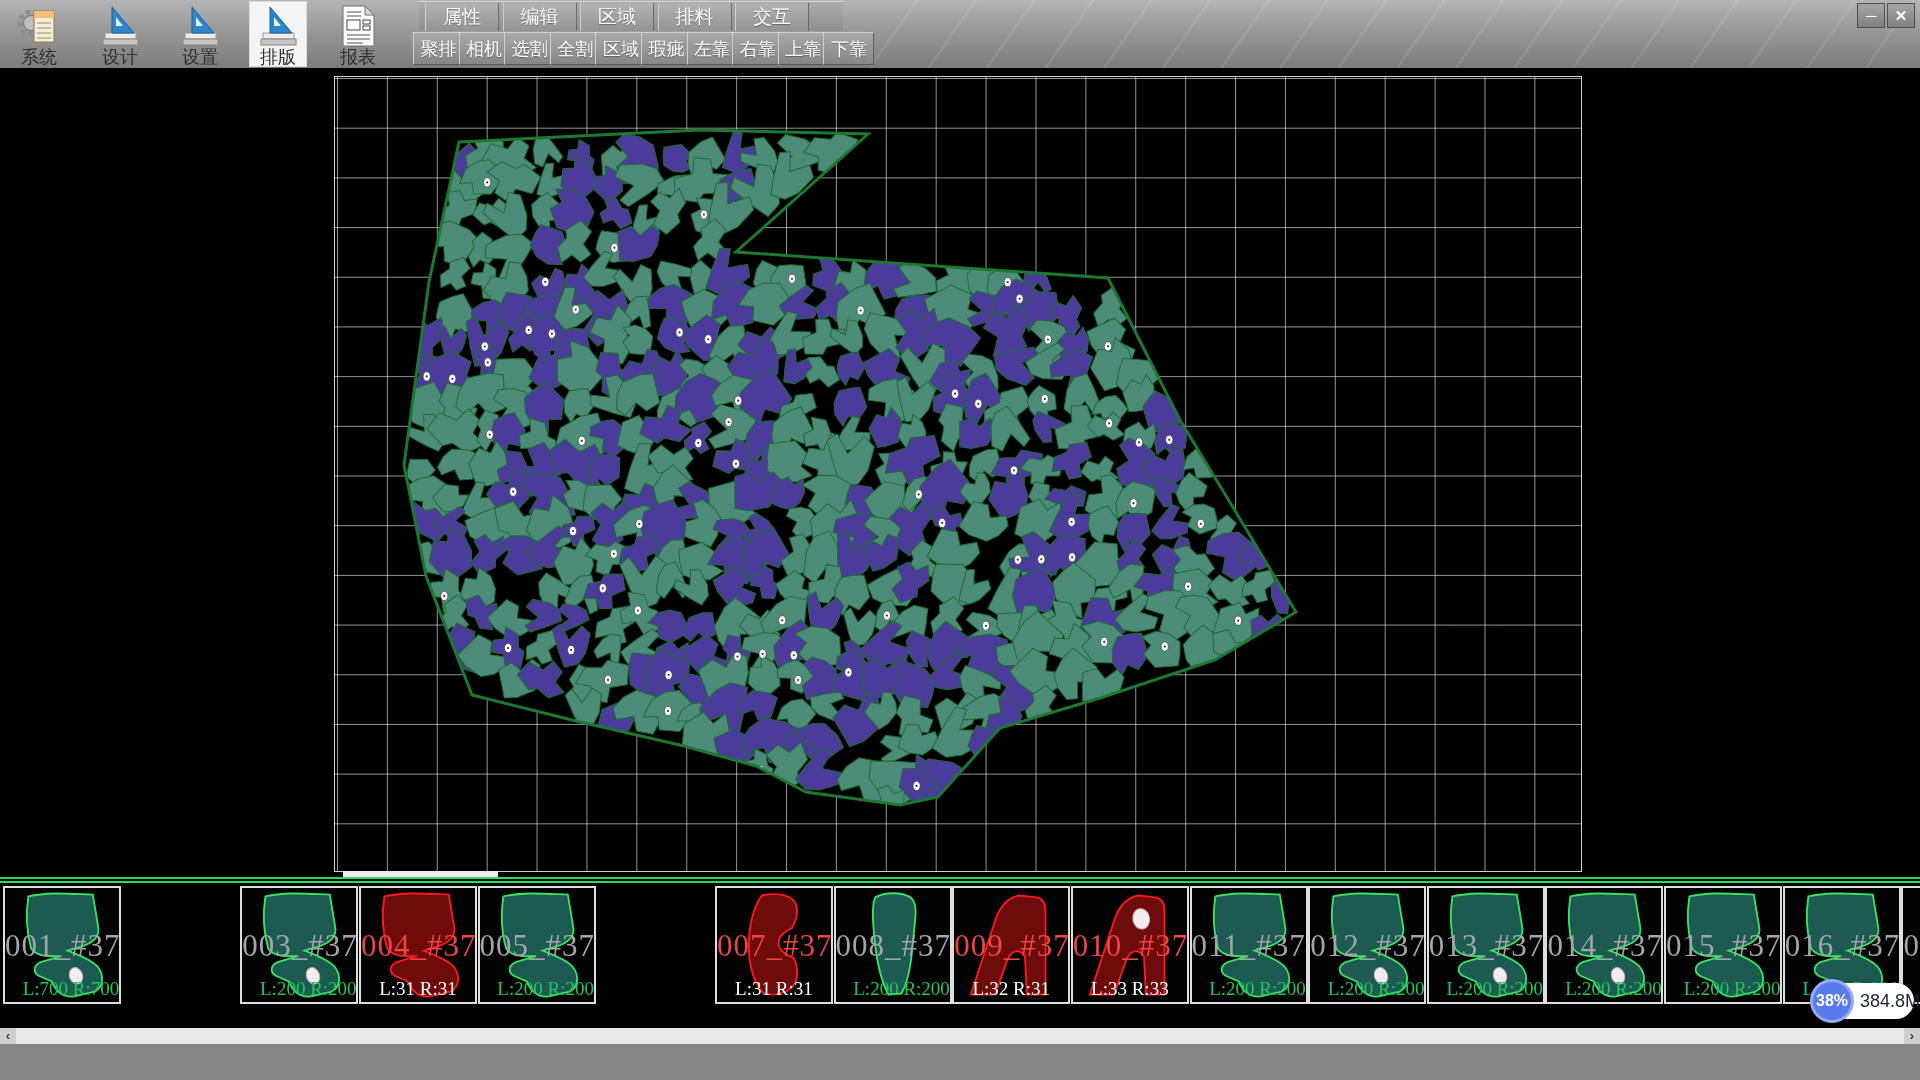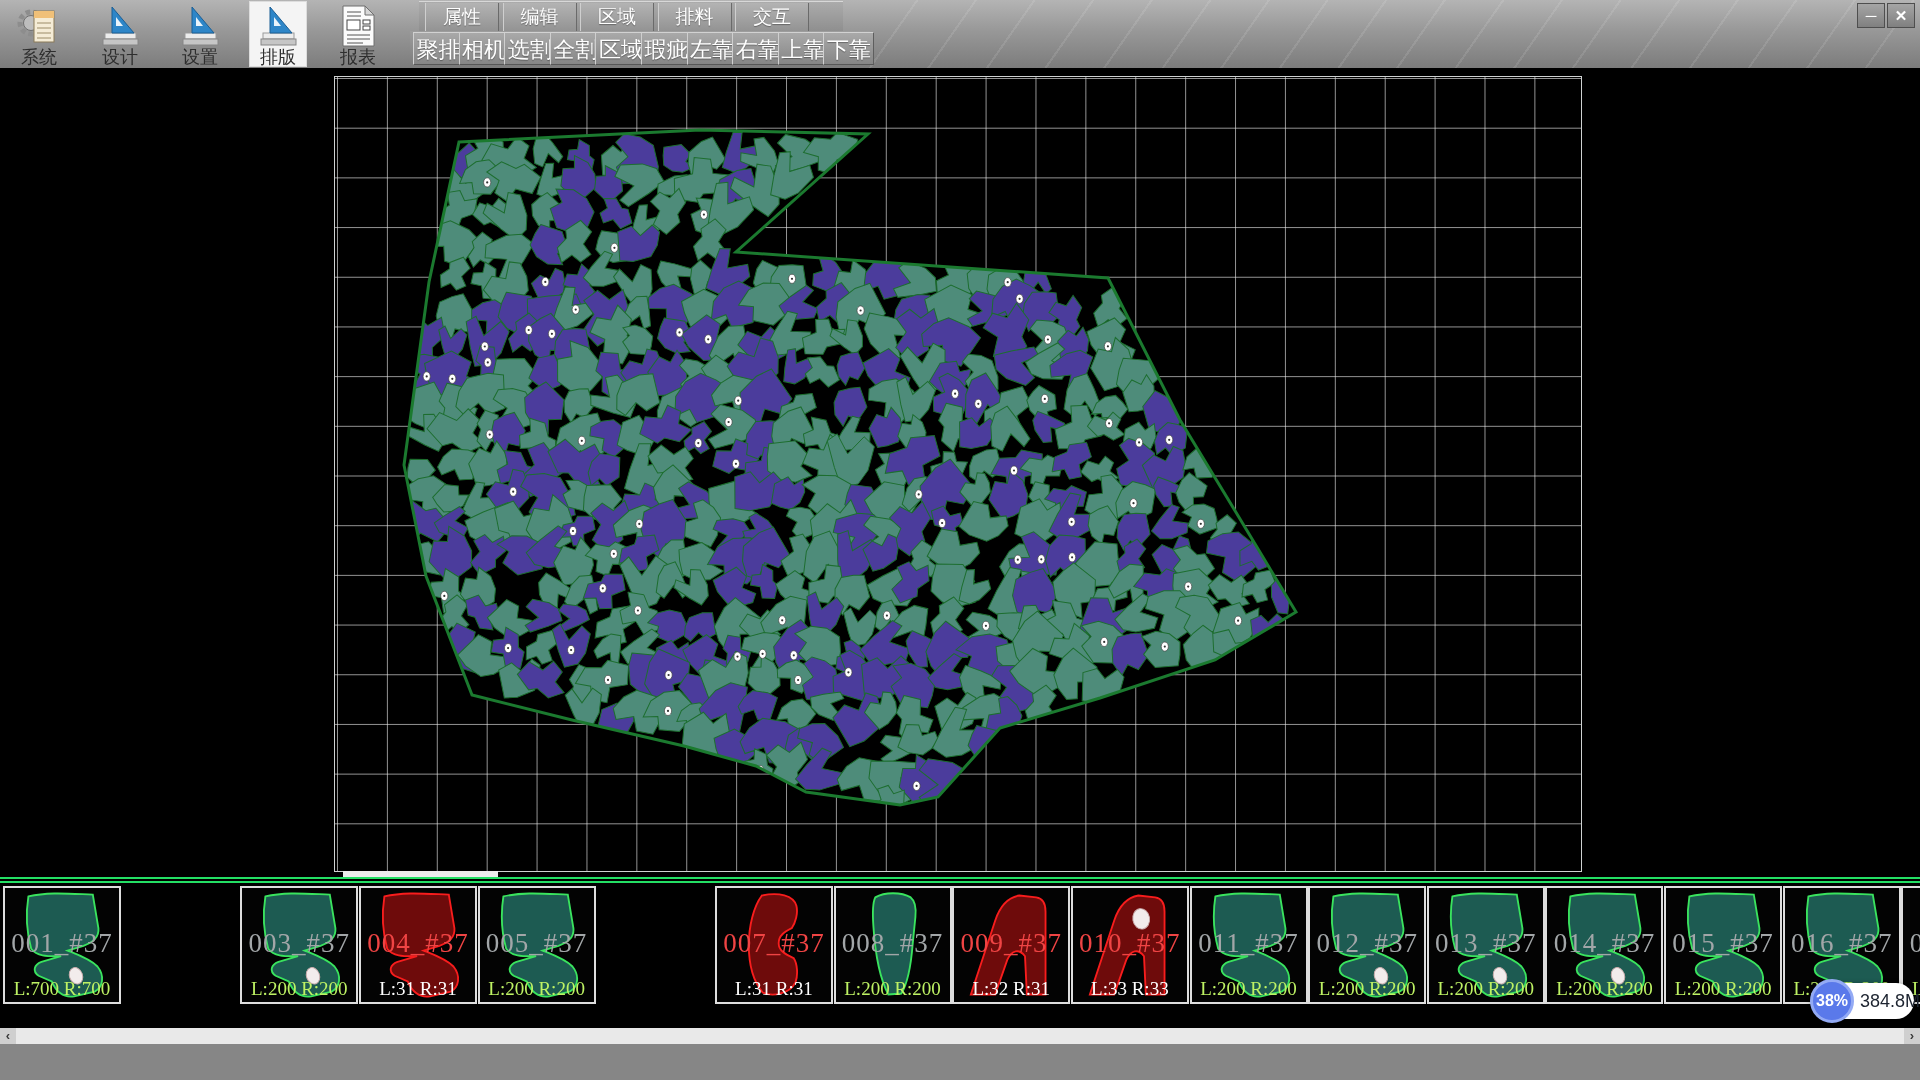--- a/index.html
+++ b/index.html
@@ -16,21 +16,21 @@
   .app-label{font-size:18px;color:#2e2e2e;line-height:18px;}
   #menu-panel{position:absolute;left:419px;top:1px;width:424px;height:30px;
            background:linear-gradient(180deg,#ababab,#8e8e8e);
            border-top:1px solid #d8d8d8;border-bottom:1px solid #636363;}
   .menu-item{position:absolute;top:0;height:28px;width:72px;line-height:28px;text-align:center;
            color:#fff;font-size:19px;background:linear-gradient(180deg,#b3b3b3,#939393);
            border-left:1px solid #cfcfcf;border-right:1px solid #6a6a6a;text-shadow:0 1px 1px rgba(0,0,0,.35);}
   #tool-panel{position:absolute;left:410px;top:31px;width:460px;height:36px;
            background:linear-gradient(180deg,#9d9d9d,#7b7b7b);}
   .tool-btn{position:absolute;top:1px;height:33px;width:51px;line-height:33px;text-align:center;
-           color:#fff;font-size:22px;background:linear-gradient(180deg,#a9a9a9,#868686);
+           color:#fff;font-size:18px;background:linear-gradient(180deg,#a9a9a9,#868686);
            border-top:1px solid #d2d2d2;border-left:1px solid #cfcfcf;
            border-right:1px solid #5e5e5e;border-bottom:1px solid #575757;
            text-shadow:0 1px 1px rgba(0,0,0,.35);box-sizing:border-box;}
   .win-btn{position:absolute;top:3px;width:28px;height:25px;line-height:24px;text-align:center;
            color:#fff;font-weight:bold;font-size:15px;background:linear-gradient(180deg,#a5a5a5,#808080);
            border:1px solid #4e4e4e;box-sizing:border-box;}
   
   #work-area{position:absolute;left:0;top:68px;width:1920px;height:960px;background:#000;}
   #grid-canvas{position:absolute;left:334px;top:8px;width:1248px;height:796px;
            border:1px solid #cfd2d2;box-sizing:border-box;
@@ -40,25 +40,25 @@
   #pieces-svg{position:absolute;left:0;top:0;}
   #hscroll-thumb{position:absolute;left:343px;top:803px;width:155px;height:7px;background:#ececec;}
   
   #strip-sep{position:absolute;left:0;top:877px;width:1920px;height:8px;background:#000;}
   #strip-sep .g{position:absolute;left:0;width:1920px;height:2px;background:#23df64;}
   #parts-strip{position:absolute;left:0;top:886px;width:1920px;height:118px;background:#000;overflow:hidden;}
   .part-cell{position:absolute;top:0;width:114px;height:114px;background:#030303;
            border:2px solid #dedede;box-sizing:content-box;}
   .part-cell svg{position:absolute;left:1px;top:1px;}
   .part-name{position:absolute;left:0;top:40px;width:100%;text-align:center;
-           font-family:"Liberation Serif",serif;font-size:27px;letter-spacing:1px;white-space:nowrap;}
+           font-family:"Liberation Serif",serif;font-size:31px;letter-spacing:1px;white-space:nowrap;}
   .part-lr{position:absolute;left:0;bottom:2px;width:100%;text-align:center;
            font-family:"Liberation Serif",serif;font-size:19px;white-space:nowrap;}
   .t-gray{color:#a2a6a8;} .t-green{color:#ef4444;}
-  .lr-gray{color:#bef264;} .lr-green{color:#ffffff;}
+  .lr-gray{color:#22c55e;margin-left:9px;} .lr-green{color:#ffffff;}
   
   #hscrollbar{position:absolute;left:0;top:1028px;width:1920px;height:16px;background:#e9e9e9;}
   .sb-arrow{position:absolute;top:0;width:16px;height:16px;line-height:15px;text-align:center;
            color:#3a3a3a;font-size:13px;font-weight:bold;background:#cfcfcf;}
   #status-bar{position:absolute;left:0;top:1044px;width:1920px;height:36px;background:#868686;}
   
   #mem-overlay{position:absolute;left:1812px;top:983px;width:102px;height:36px;background:#fff;
            border-radius:18px;box-shadow:0 2px 6px rgba(0,0,0,.45);}
   #mem-badge{position:absolute;left:-2px;top:-4px;width:44px;height:44px;border-radius:50%;
            background:#5a79ea;border:3px solid #93aaf4;box-sizing:border-box;

